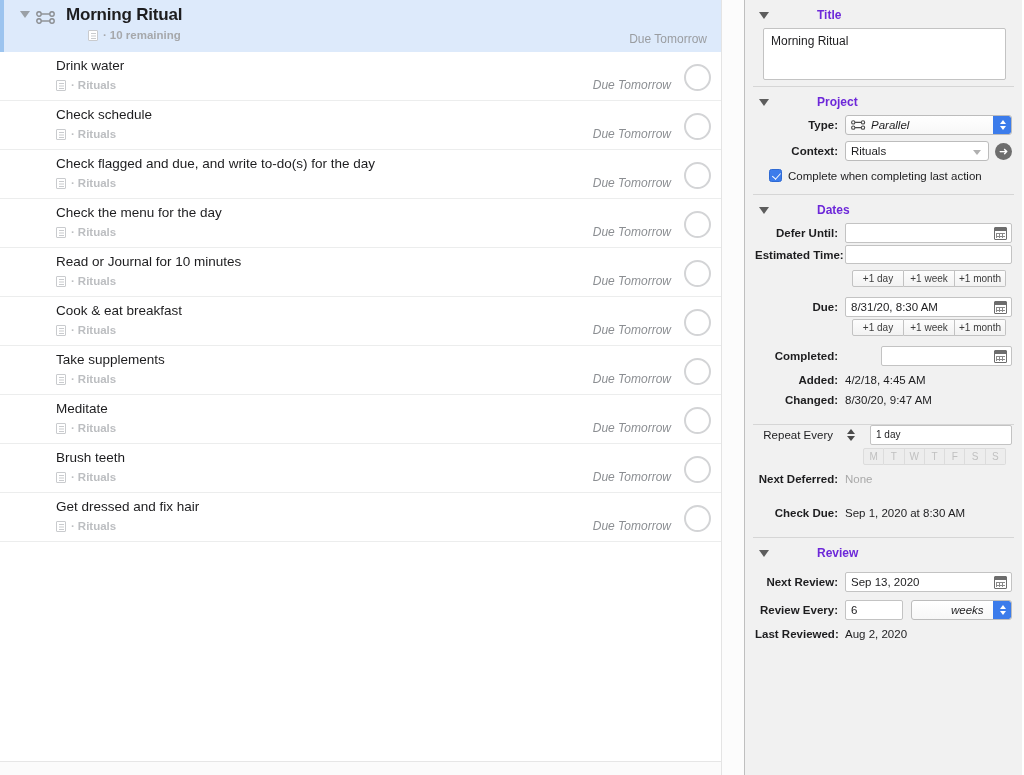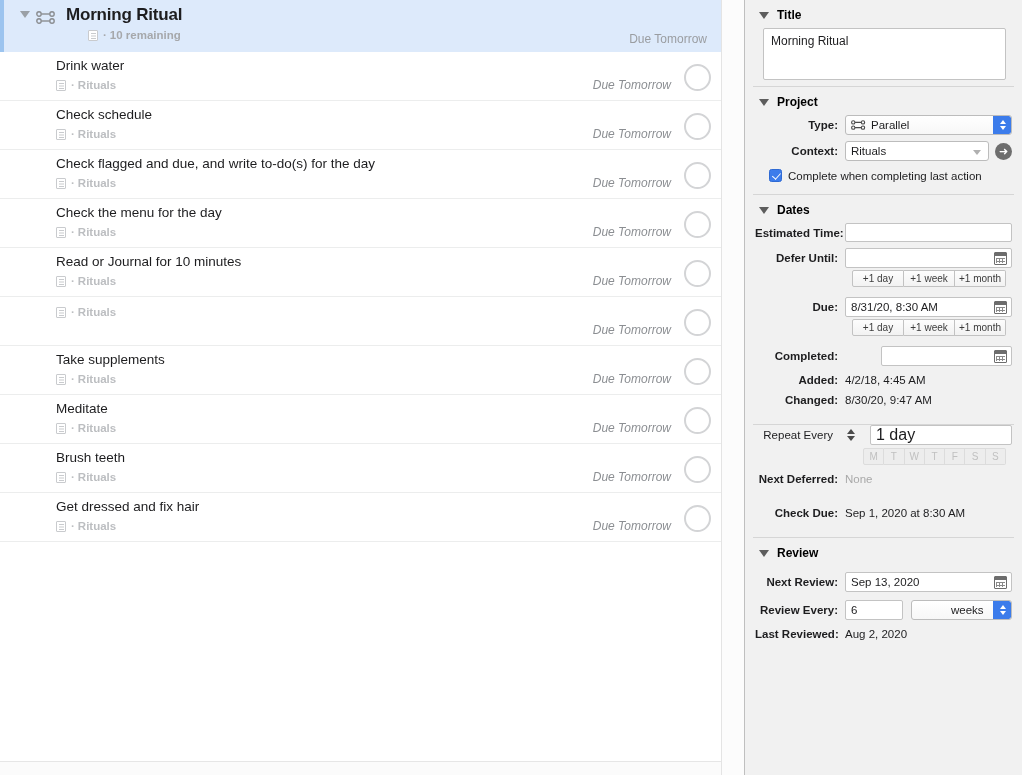--- a/index.html
+++ b/index.html
@@ -182,21 +182,22 @@
   .section-head .tri {
     width: 0; height: 0;
     border-left: 5px solid transparent;
     border-right: 5px solid transparent;
     border-top: 7px solid #5d5d5d;
     margin-right: 8px;
   }
   .section-head .stitle {
     font-size: 12px;
     font-weight: bold;
-    color: #000000;
+    color: #6d28d9;
+    margin-left: 40px;
   }
   .hr {
     height: 1px;
     background: #d6d6d6;
     margin: 6px 8px 0 8px;
   }
 
   .field-row {
     display: flex;
     align-items: center;
@@ -220,21 +221,21 @@
   .fval.muted { color: #a9a9a9; }
 
   .textbox {
     flex: 1;
     background: #ffffff;
     border: 1px solid #c3c3c3;
     border-radius: 2px;
     height: 19px;
     line-height: 17px;
     padding: 0 5px;
-    font-size: 16px;
+    font-size: 10px;
     color: #1d1d1f;
     overflow: hidden;
     white-space: nowrap;
   }
   .title-box {
     background: #fff;
     border: 1px solid #c3c3c3;
     border-radius: 2px;
     height: 52px;
     margin: 0 6px 0 8px;
@@ -250,20 +251,21 @@
     height: 20px;
     background: linear-gradient(#ffffff, #f7f7f7);
     border: 1px solid #bcbcbc;
     border-radius: 3px;
     display: flex;
     align-items: center;
     padding: 0 24px 0 5px;
     font-size: 11.5px;
     overflow: hidden;
     white-space: nowrap;
+    font-style: italic;
   }
   .popup .blue-stepper {
     position: absolute;
     right: 0; top: 0;
     width: 18px; height: 100%;
     background: #3c7ceb;
     border-left: 1px solid #3c7ceb;
     border-radius: 0 2px 2px 0;
     display: flex; flex-direction: column;
     align-items: center; justify-content: center;
@@ -538,20 +540,21 @@
         <div class="task-sub">
           <span class="note-icon"></span>
           <span class="sep">·</span>
           <span>Rituals</span>
         </div>
         <div class="task-due">Due Tomorrow</div>
         <div class="task-check"></div>
       </div>
 
       <div class="task-row">
+        <div class="task-title">Cook &amp; eat breakfast</div>
         <div class="task-sub">
           <span class="note-icon"></span>
           <span class="sep">·</span>
           <span>Rituals</span>
         </div>
         <div class="task-due">Due Tomorrow</div>
         <div class="task-check"></div>
       </div>
 
       <div class="task-row">
@@ -661,31 +664,31 @@
       </div>
     </div>
     <div class="hr"></div>
 
     <div class="section sect-pad-b">
       <div class="section-head">
         <span class="tri"></span>
         <span class="stitle">Dates</span>
       </div>
 
-      <div class="field-row">
-        <span class="flabel">Estimated Time:</span>
-        <div class="textbox"></div>
-      </div>
-
       <div class="field-row" style="margin-bottom:2px;">
         <span class="flabel">Defer Until:</span>
         <div class="datefield">
           <span></span>
           <span class="cal-glyph"></span>
         </div>
+      </div>
+
+      <div class="field-row">
+        <span class="flabel">Estimated Time:</span>
+        <div class="textbox"></div>
       </div>
       <div class="bump-row">
         <span class="bump-btn">+1 day</span>
         <span class="bump-btn">+1 week</span>
         <span class="bump-btn">+1 month</span>
       </div>
 
       <div class="field-row" style="margin-bottom:2px;margin-top:10px;">
         <span class="flabel">Due:</span>
         <div class="datefield">

